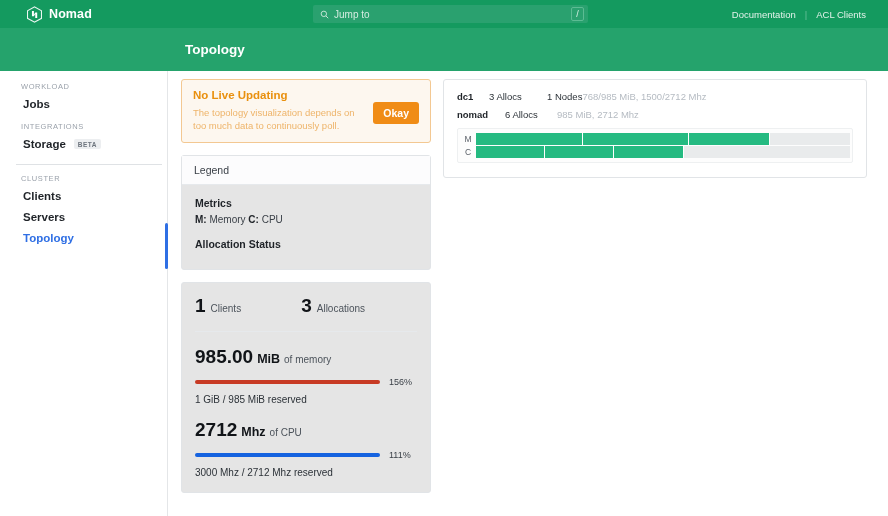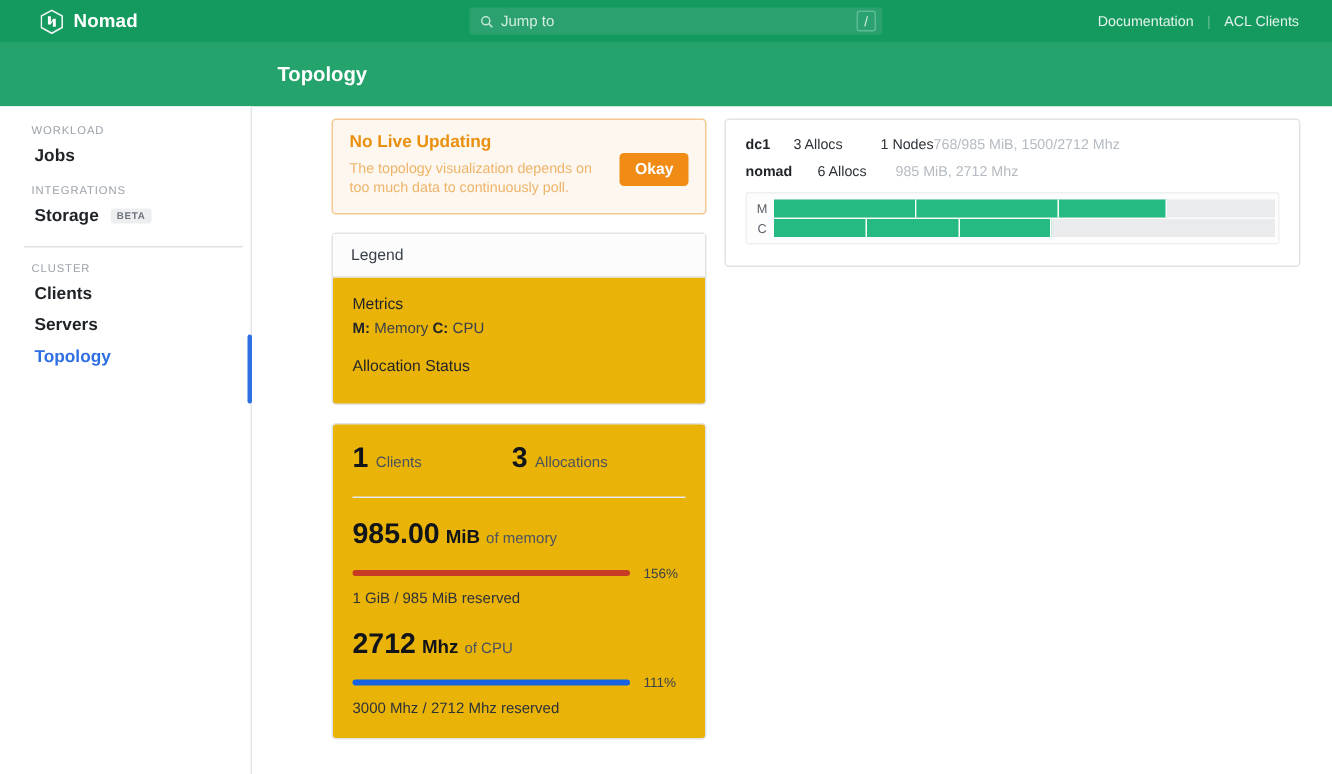--- a/index.html
+++ b/index.html
@@ -95,21 +95,20 @@
     font-size: 13.5px;
     font-weight: bold;
     margin-left: 185px;
   }
 
   
   .body-wrap {
     display: flex;
     height: 445px;
     background: #ffffff;
-    gap: 40px;
   }
 
   
   .sidebar {
     width: 168px;
     flex: 0 0 168px;
     border-right: 1px solid #e4e6e8;
     position: relative;
     padding-top: 11px;
     background: #ffffff;
@@ -205,36 +204,36 @@
     font-size: 10.5px;
     font-weight: bold;
     padding: 5px 10px;
     cursor: pointer;
   }
 
   
   .card {
     border: 1px solid #e1e4e7;
     border-radius: 3px;
-    background: #eab308;
+    background: #e5e5e5;
     margin-top: 12px;
   }
   .card-head {
     padding: 8px 12px;
     border-bottom: 1px solid #e6e9ec;
     background: #fcfcfd;
     font-size: 10.5px;
     color: #3b4148;
   }
   .card-body { padding: 12px 13px 14px; }
 
   
   .legend-h {
     font-size: 10.5px;
-    font-weight: normal;
+    font-weight: bold;
     color: #1f2328;
     margin-bottom: 5px;
   }
   .legend-metrics {
     font-size: 10px;
     color: #3b4148;
     margin-bottom: 13px;
   }
   .legend-metrics b { color: #1f2328; }
   .legend-row {

